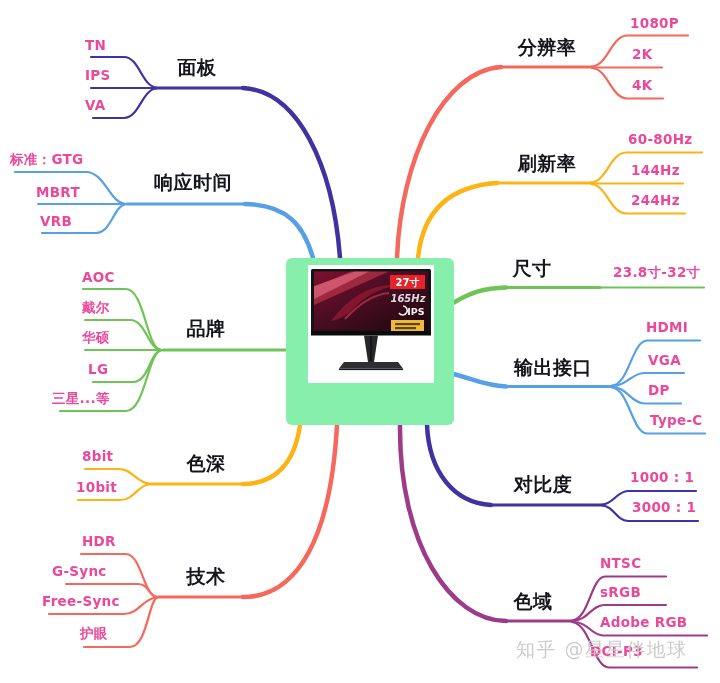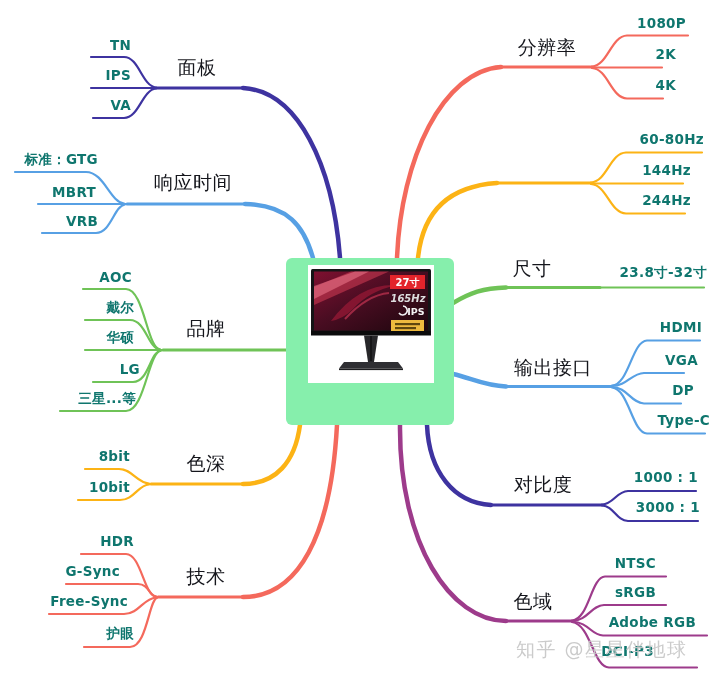--- a/index.html
+++ b/index.html
@@ -1,20 +1,20 @@
 <!DOCTYPE html>
 <html><head>
 <meta charset="utf-8">
 <style>
   html,body{margin:0;padding:0;background:#fff;}
   .canvas{position:relative;width:720px;height:683px;background:#ffffff;overflow:hidden;
           font-family:"DejaVu Sans","Liberation Sans",sans-serif;}
   svg.links{position:absolute;left:0;top:0;z-index:1;}
-  .t{position:absolute;z-index:3;font-size:19px;font-weight:400;color:#15161c;text-align:center;letter-spacing:.5px;white-space:nowrap;}
-  .c{position:absolute;z-index:3;font-size:13.5px;font-weight:600;color:#0f766e;text-align:right;letter-spacing:.3px;white-space:nowrap;}
+  .t{position:absolute;z-index:3;font-size:19px;font-weight:700;color:#15161c;text-align:center;letter-spacing:.5px;white-space:nowrap;}
+  .c{position:absolute;z-index:3;font-size:13.5px;font-weight:600;color:#ec4899;text-align:left;letter-spacing:.3px;white-space:nowrap;}
   .card{position:absolute;left:286px;top:258px;width:168px;height:167px;background:#86efac;border-radius:6px;z-index:2;}
   .shot{position:absolute;left:22px;top:7px;width:126px;height:118px;background:#ffffff;}
   .shot svg{display:block;margin:4px auto 0 auto;}
   .center-label{position:absolute;left:0;top:126px;width:168px;text-align:center;font-size:27px;font-weight:800;color:#0b0c0f;letter-spacing:1px;}
   .watermark{position:absolute;left:516px;top:637px;z-index:4;font-size:19px;font-weight:400;color:#c9c9c9;letter-spacing:1.5px;opacity:.95;white-space:nowrap;}
 </style>
 </head>
 <body>
 
 <div class="canvas">
@@ -161,20 +161,21 @@
   <div class="c" style="left:88px;top:361px;width:52px">LG</div>
   <div class="c" style="left:52px;top:390px;width:84px">三星...等</div>
   <div class="c" style="left:82px;top:448px;width:48px">8bit</div>
   <div class="c" style="left:76px;top:479px;width:54px">10bit</div>
   <div class="c" style="left:82px;top:533px;width:52px">HDR</div>
   <div class="c" style="left:52px;top:563px;width:68px">G-Sync</div>
   <div class="c" style="left:42px;top:593px;width:86px">Free-Sync</div>
   <div class="c" style="left:80px;top:625px;width:54px">护眼</div>
 
   <div class="t" style="left:500px;top:35px;width:94px">分辨率</div>
+  <div class="t" style="left:500px;top:151px;width:94px">刷新率</div>
   <div class="t" style="left:494px;top:256px;width:76px">尺寸</div>
   <div class="t" style="left:505px;top:355px;width:96px">输出接口</div>
   <div class="t" style="left:500px;top:472px;width:86px">对比度</div>
   <div class="t" style="left:500px;top:589px;width:66px">色域</div>
 
   <div class="c" style="left:630px;top:15px;width:56px">1080P</div>
   <div class="c" style="left:632px;top:46px;width:44px">2K</div>
   <div class="c" style="left:632px;top:77px;width:44px">4K</div>
   <div class="c" style="left:628px;top:131px;width:76px">60-80Hz</div>
   <div class="c" style="left:631px;top:162px;width:60px">144Hz</div>

